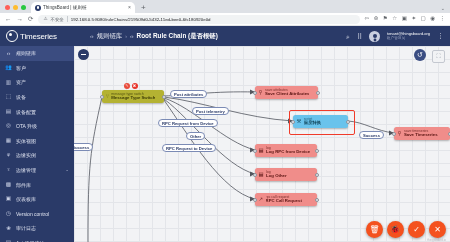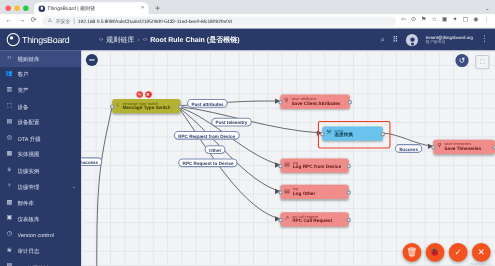--- a/index.html
+++ b/index.html
@@ -181,21 +181,21 @@
       <span>✦</span>
       <span>▢</span>
       <span>◉</span>
       <span>⋮</span>
     </div>
   </div>
 
   <div class="tb-header">
     <div class="tb-logo">
       <span class="tb-logo-mark"></span>
-      <span class="tb-logo-text">ThingsBoard</span>
+      <span class="tb-logo-text">Timeseries</span>
     </div>
     <div class="breadcrumb">
       <span class="bc-ic">‹›</span>
       <span class="bc-link">规则链库</span>
       <span class="bc-sep">›</span>
       <span class="bc-ic">‹›</span>
       <span class="bc-cur">Root Rule Chain (是否根链)</span>
     </div>
     <div class="tb-head-right">
       <span class="hd-ic">⌕</span>

